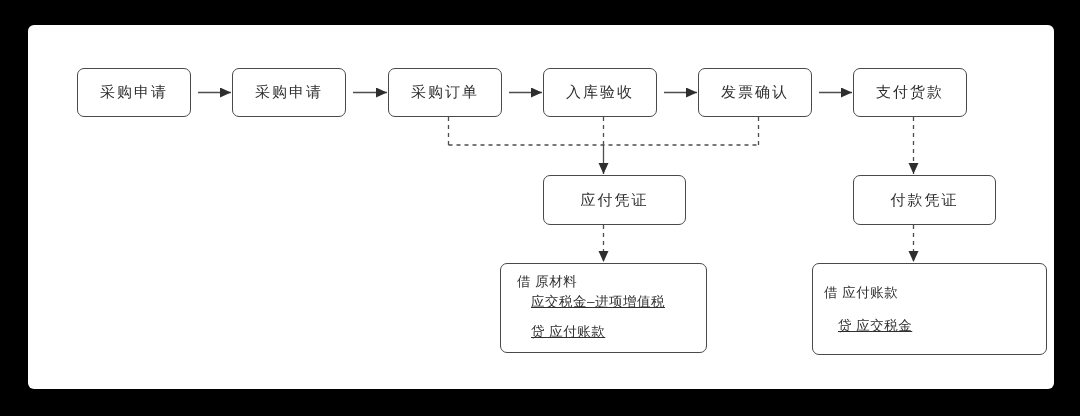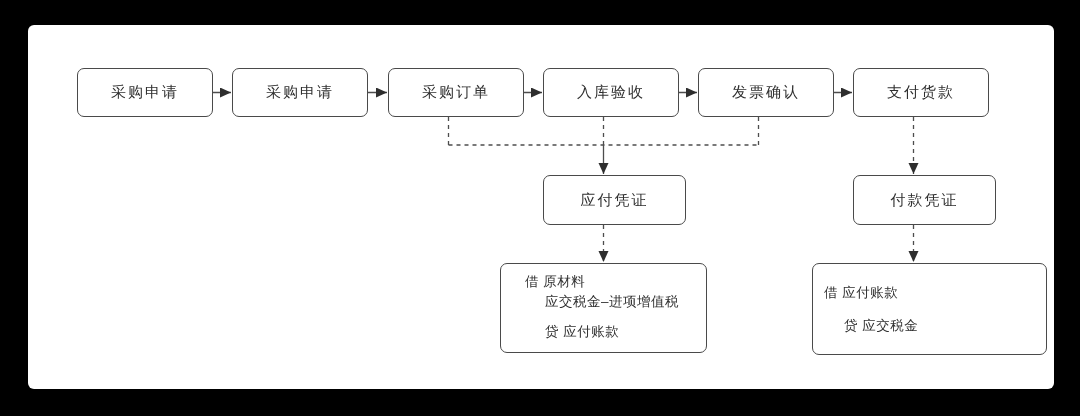--- a/index.html
+++ b/index.html
@@ -29,21 +29,21 @@
     border: 1.4px solid #4a4a4a;
     border-radius: 7px;
     display: flex;
     align-items: center;
     justify-content: center;
     font-size: 15px;
     letter-spacing: 2px;
     color: #2f2f2f;
     white-space: nowrap;
   }
-  .process { width: 136px; height: 49px; top: 43px; }
+  .process { width: 114px; height: 49px; top: 43px; }
   .voucher { width: 143px; height: 50px; top: 150px; }
   .p1 { left: 49px; }
   .p2 { left: 204px; }
   .p3 { left: 360px; }
   .p4 { left: 515px; }
   .p5 { left: 670px; }
   .p6 { left: 825px; }
   .v1 { left: 515px; }
   .v2 { left: 825px; text-align: right; }
   .entry {
@@ -51,23 +51,23 @@
     box-sizing: border-box;
     background: #ffffff;
     border: 1.4px solid #4a4a4a;
     border-radius: 7px;
     font-size: 13.5px;
     line-height: 20px;
     letter-spacing: 0.5px;
     color: #2f2f2f;
     white-space: nowrap;
   }
-  .e1 { left: 472px; top: 238px; width: 207px; height: 90px; padding: 8px 0 0 24px; }
+  .e1 { left: 472px; top: 238px; width: 207px; height: 90px; padding: 8px 0 0 16px; }
   .e2 { left: 784px; top: 238px; width: 235px; height: 92px; padding: 19px 0 0 11px; }
-  .indent { margin-left: 20px; }
+  .indent { margin-left: 14px; text-decoration: underline; }
   .gap-sm { margin-top: 10px; }
   .gap-md { margin-top: 13px; }
 </style>
 </head>
 <body>
 
 <div class="canvas">
 
   <svg class="wires" viewBox="0 0 1026 364">
     <defs>

